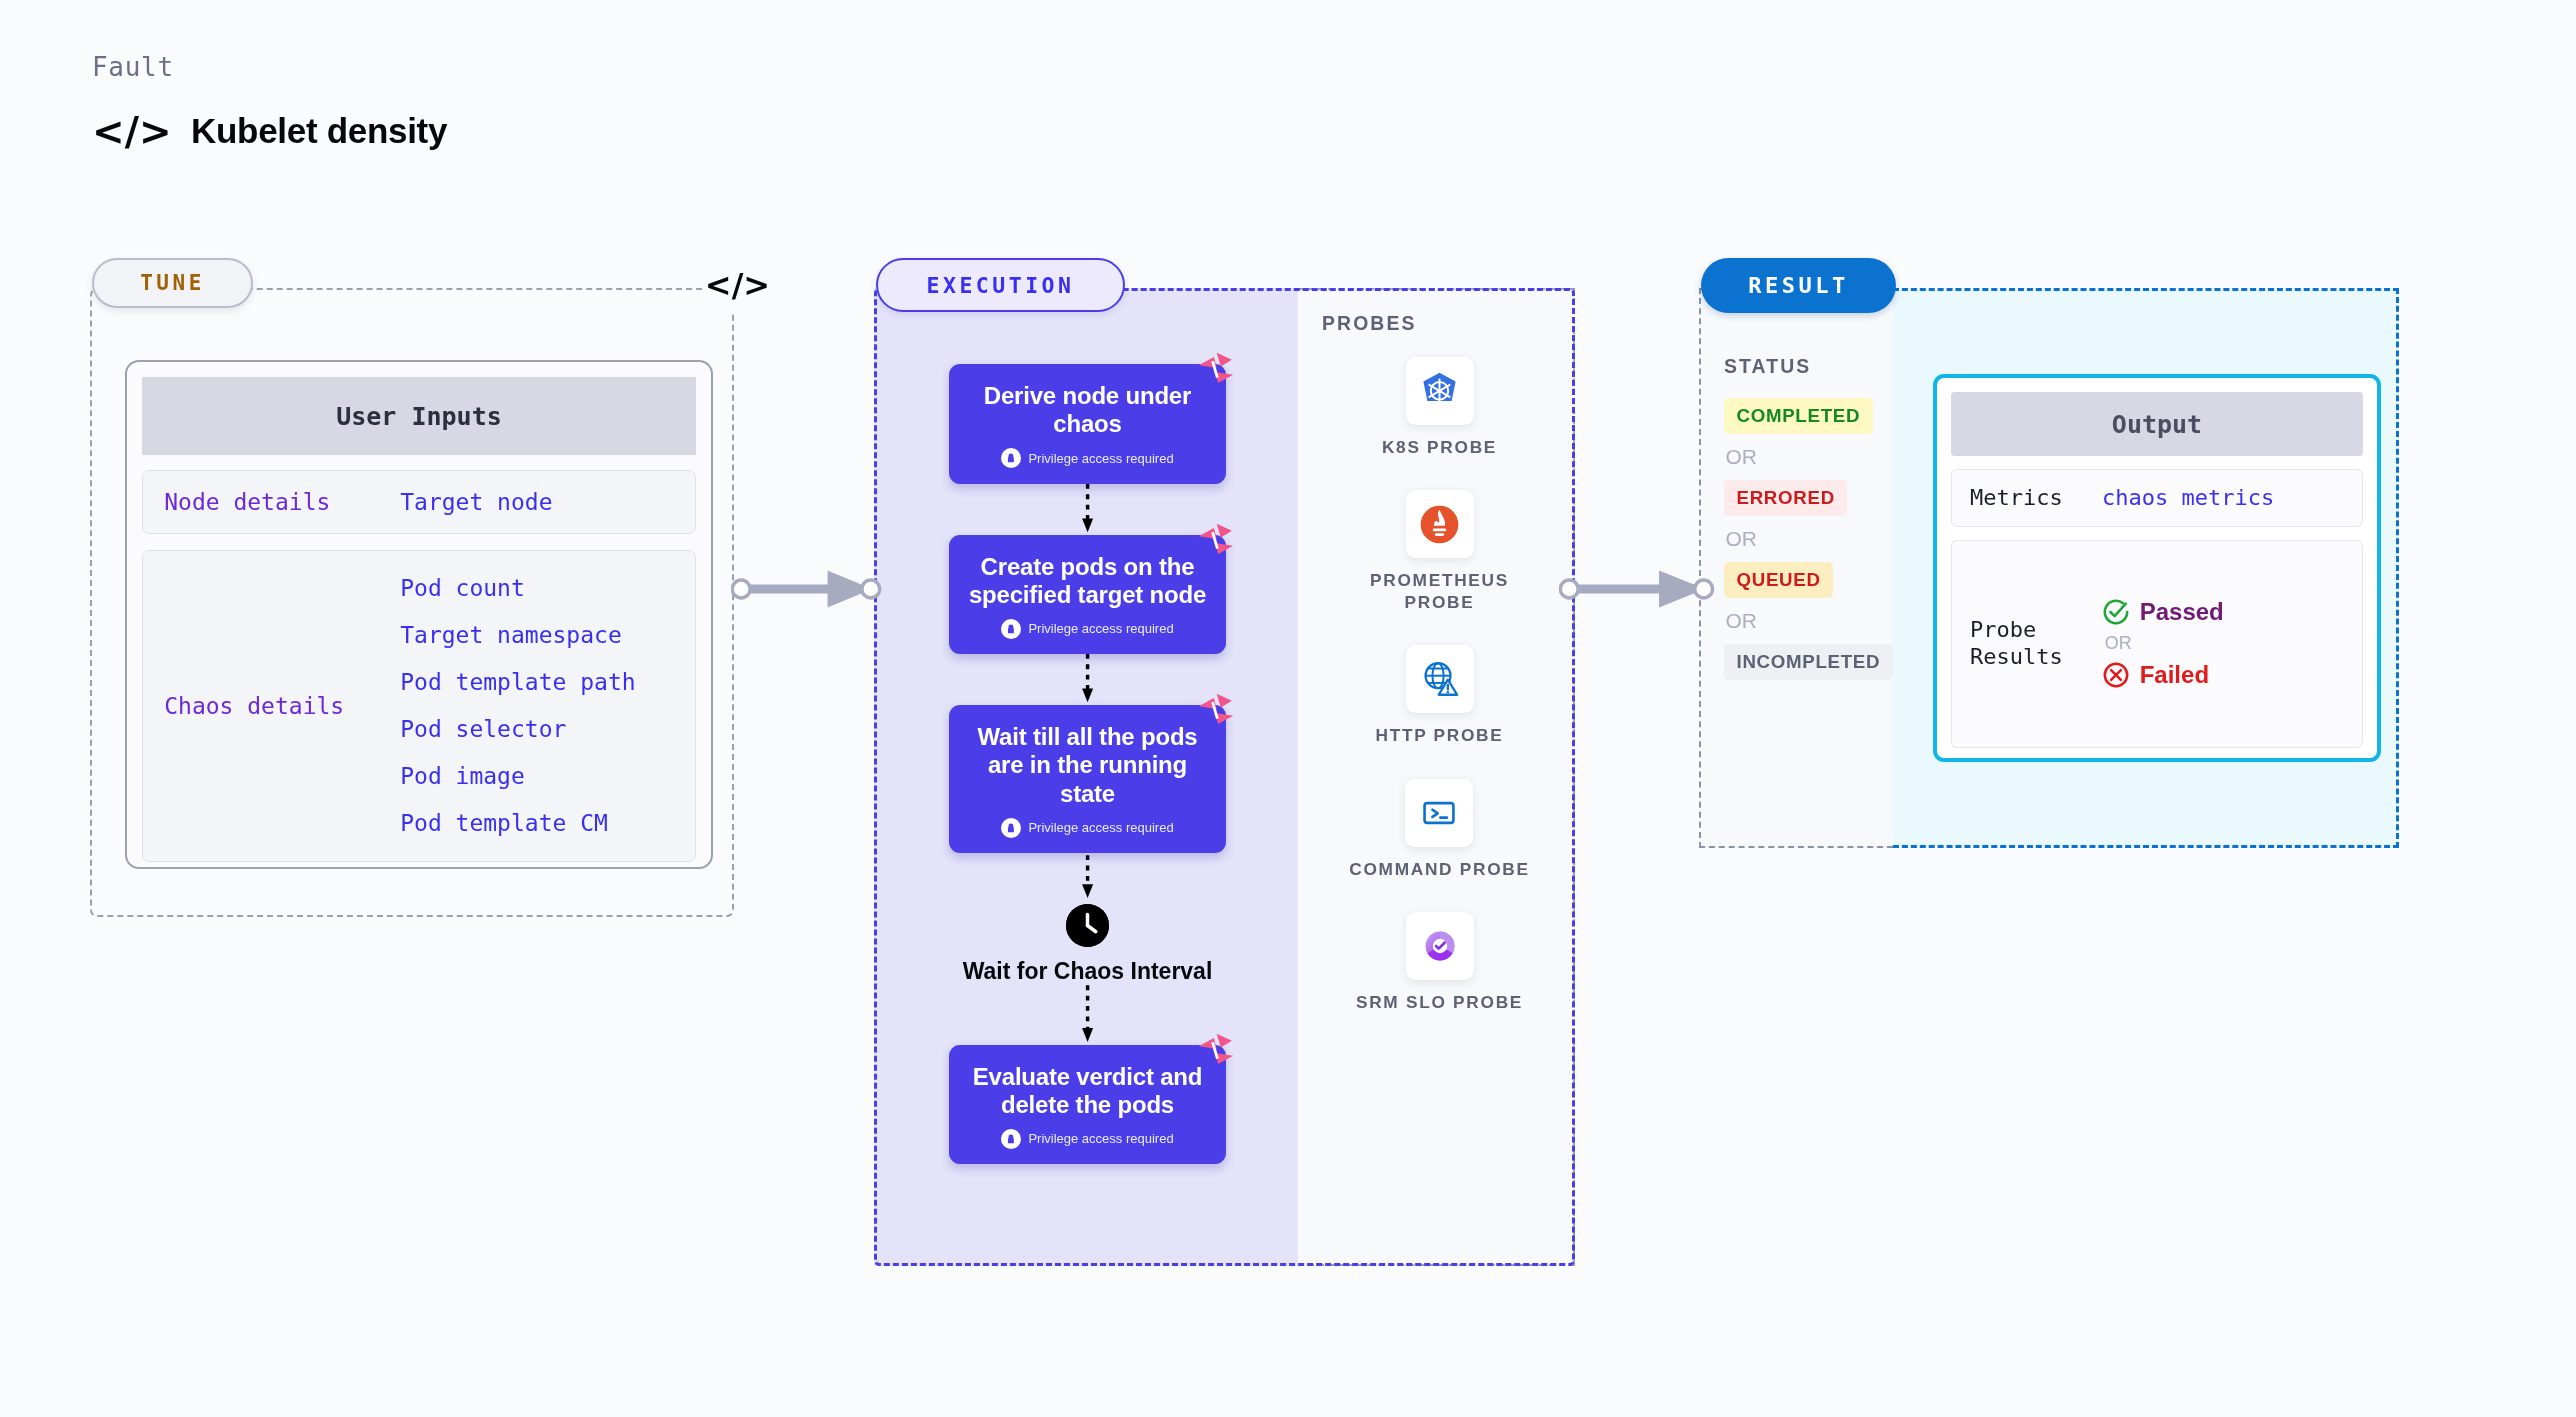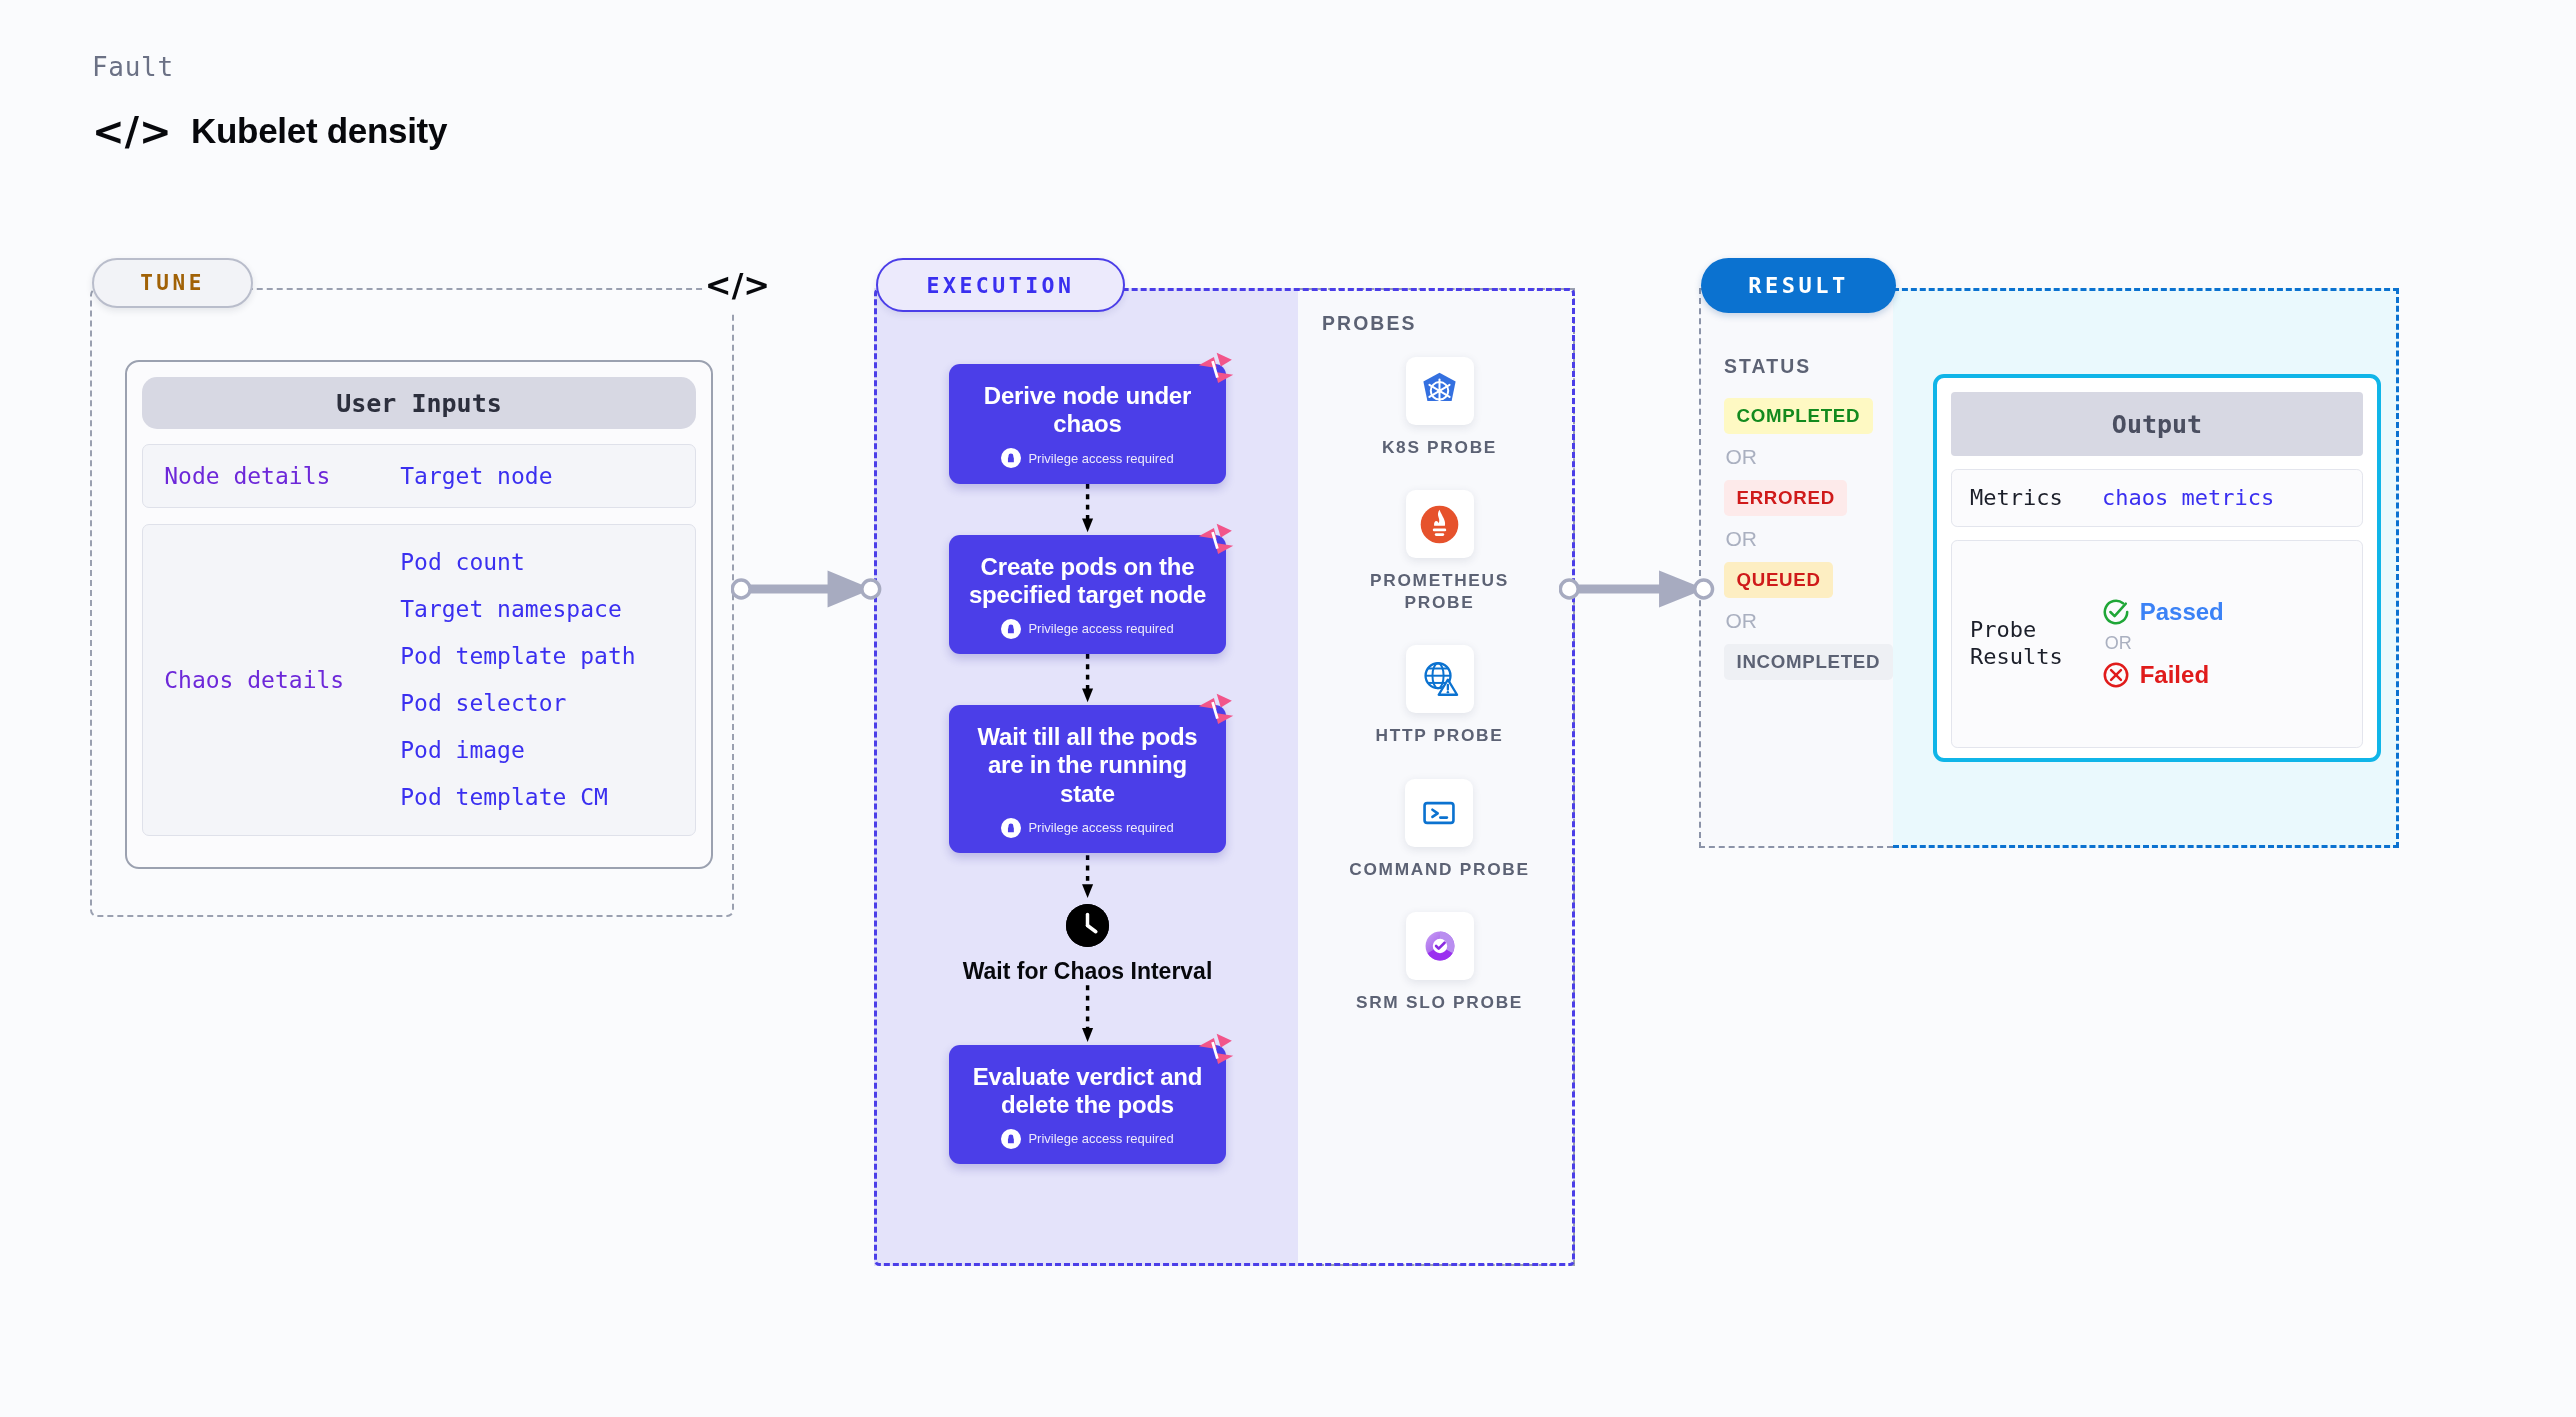--- a/index.html
+++ b/index.html
@@ -55,22 +55,22 @@
   }
   .tune-card {
     position: absolute; left: 125px; top: 360px;
     width: 588px; height: 509px;
     background: #fbfbfd;
     border: 2.8px solid #9ba1b0;
     border-radius: 14px;
     padding: 15.2px;
   }
   .sec-head {
-    height: 52px; background: #d7d8e3;
-    border-radius: 15px;
+    height: 78px; background: #d7d8e3;
+    border-radius: 0;
     display: flex; align-items: center; justify-content: center;
     font-family: "DejaVu Sans Mono", monospace;
     font-size: 25px; font-weight: 700; color: #2c2f3d;
   }
   .kv-box {
     margin-top: 15.2px;
     background: #f4f5f9;
     border: 1.4px solid #dfe1ea;
     border-radius: 7px;
     display: flex; align-items: center;
@@ -258,21 +258,21 @@
   .out-val {
     font-family: "DejaVu Sans Mono", monospace;
     font-size: 22px; color: #3a2ff0;
   }
   .out-row.tall { height: 208px; align-items: center; }
   .verdicts { display: flex; flex-direction: column; gap: 7px; }
   .verdict {
     display: flex; align-items: center; gap: 9.7px;
     font-size: 24px; font-weight: 700;
   }
-  .v-pass { color: #3b82f6; }
+  .v-pass { color: #701a75; }
   .v-fail { color: #e01b1b; }
   .or-sm { font-size: 18px; color: #aab0c0; padding-left: 2.8px; }
 </style>
 </head>
 <body>
 
 <div class="hdr-fault">Fault</div>
 <div class="hdr-title-row">
   <span class="code-glyph">&lt;/&gt;</span>
   <span class="hdr-title">Kubelet density</span>

